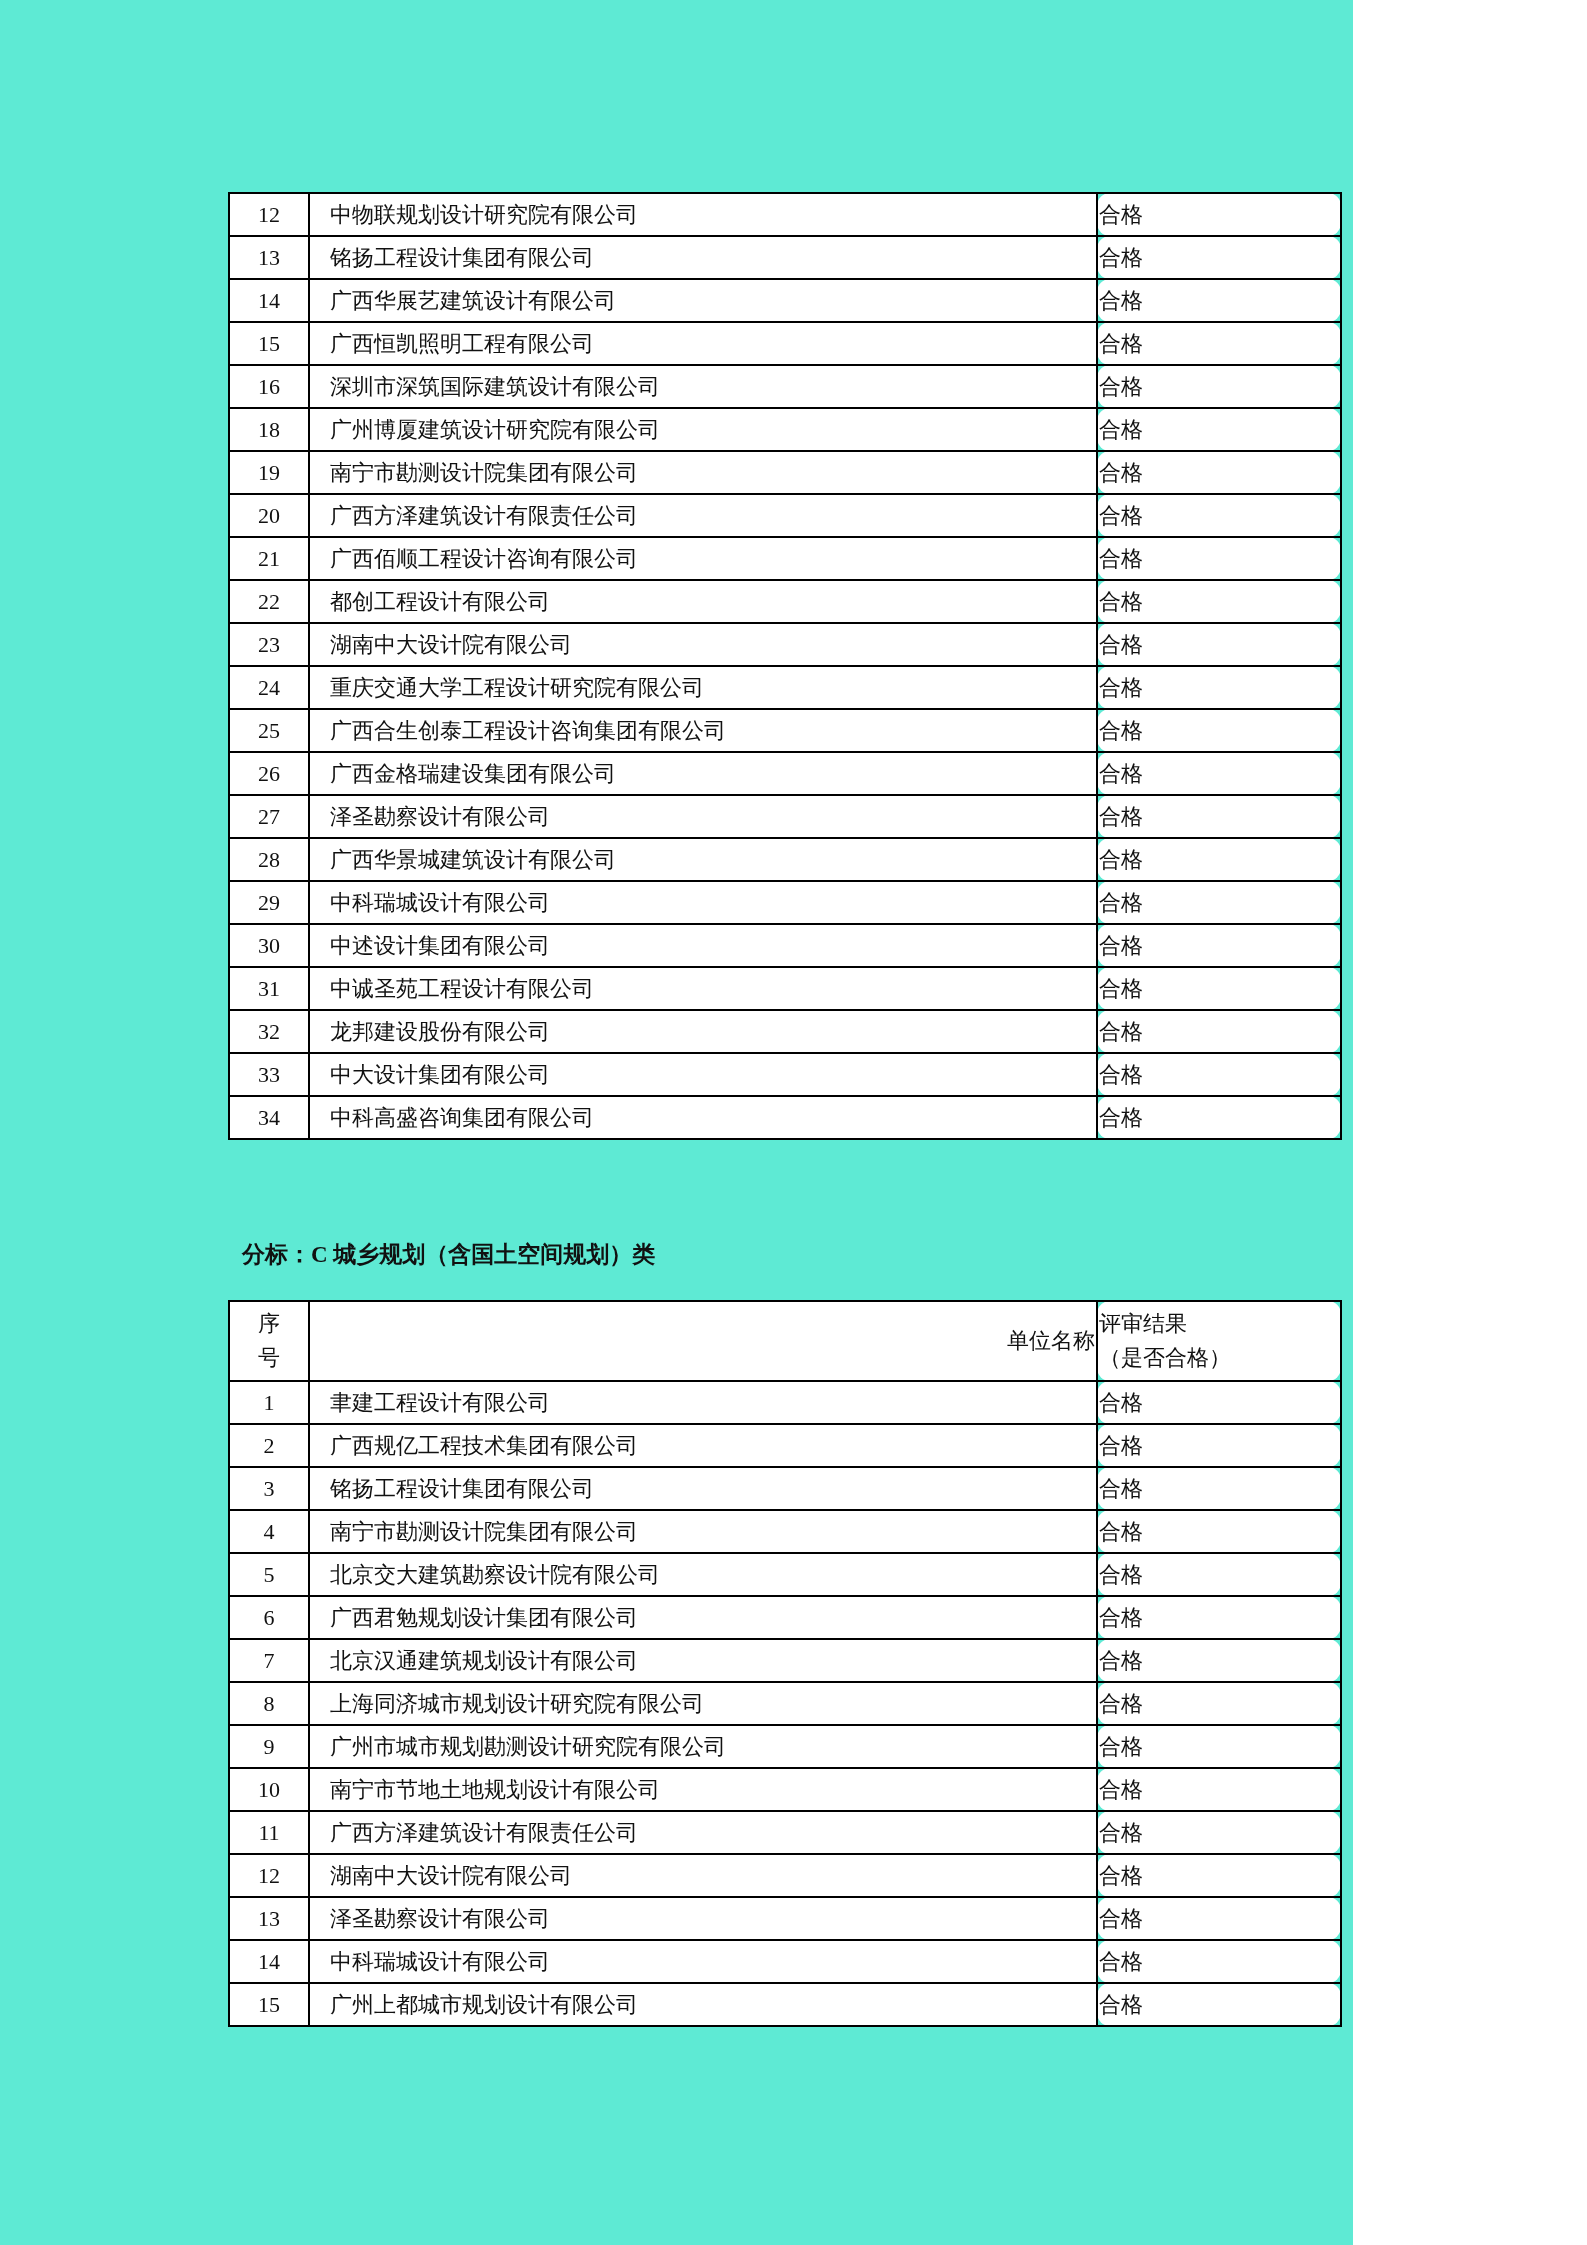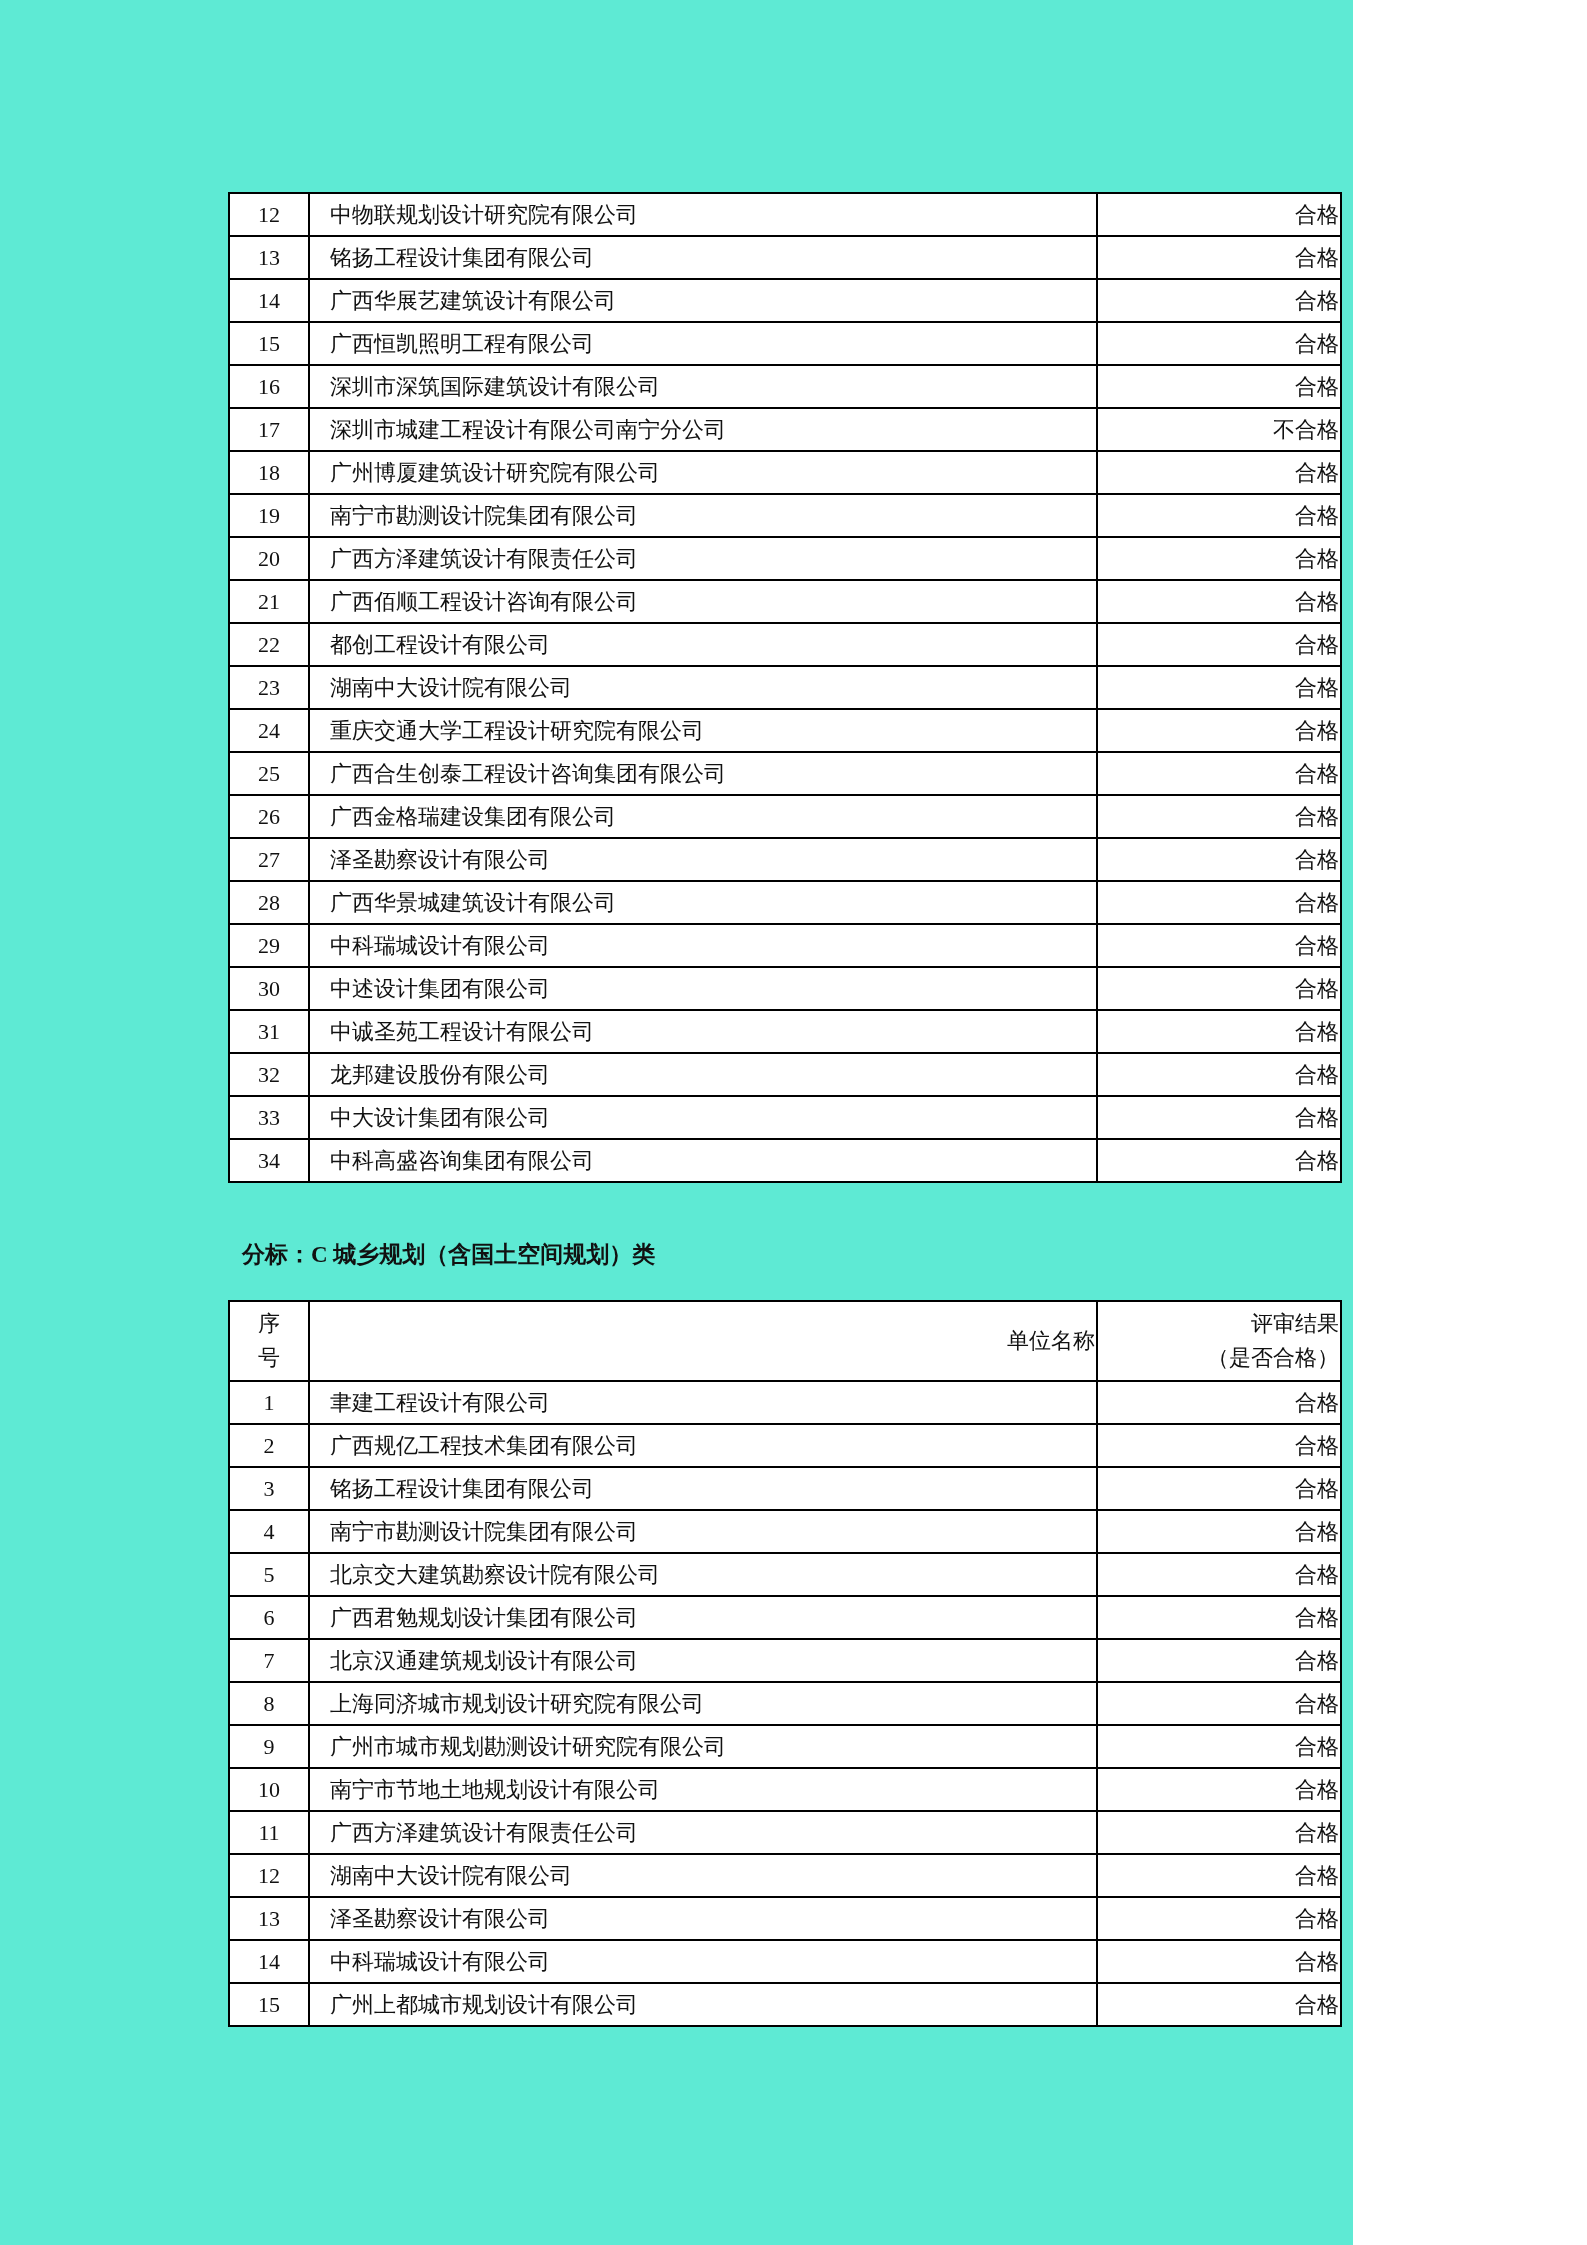--- a/index.html
+++ b/index.html
@@ -34,21 +34,21 @@
     white-space: nowrap;
   }
   #table1 { top: 192px; }
   #table2 { top: 1300px; }
   .col-no     { width: 80px; }
   .col-name   { width: 788px; }
   .col-result { width: 244px; }
   td.cell-no, th.cell-no { text-align: center; }
   td.cell-name { text-align: left; padding-left: 20px; }
   th.cell-name { text-align: right; }
-  td.cell-result, th.cell-result { text-align: right; }
+  td.cell-result, th.cell-result { text-align: left; border-radius: 13px; }
   tr.data-row td { height: 39px; }  
   tr.header-row th { height: 76px; line-height: 34px; }
   .hdr-line { display: block; }
   .section-heading {
     position: absolute;
     left: 242px;
     top: 1236px;
     font-size: 23px;
     font-weight: bold;
     line-height: 38px;
@@ -92,25 +92,20 @@
           <td class="cell-name">广西恒凯照明工程有限公司</td>
           <td class="cell-result">合格</td>
         </tr>
 
         <tr class="data-row">
           <td class="cell-no">16</td>
           <td class="cell-name">深圳市深筑国际建筑设计有限公司</td>
           <td class="cell-result">合格</td>
         </tr>
 
-        <tr class="data-row">
-          <td class="cell-no">17</td>
-          <td class="cell-name">深圳市城建工程设计有限公司南宁分公司</td>
-          <td class="cell-result">不合格</td>
-        </tr>
 
         <tr class="data-row">
           <td class="cell-no">18</td>
           <td class="cell-name">广州博厦建筑设计研究院有限公司</td>
           <td class="cell-result">合格</td>
         </tr>
 
         <tr class="data-row">
           <td class="cell-no">19</td>
           <td class="cell-name">南宁市勘测设计院集团有限公司</td>

